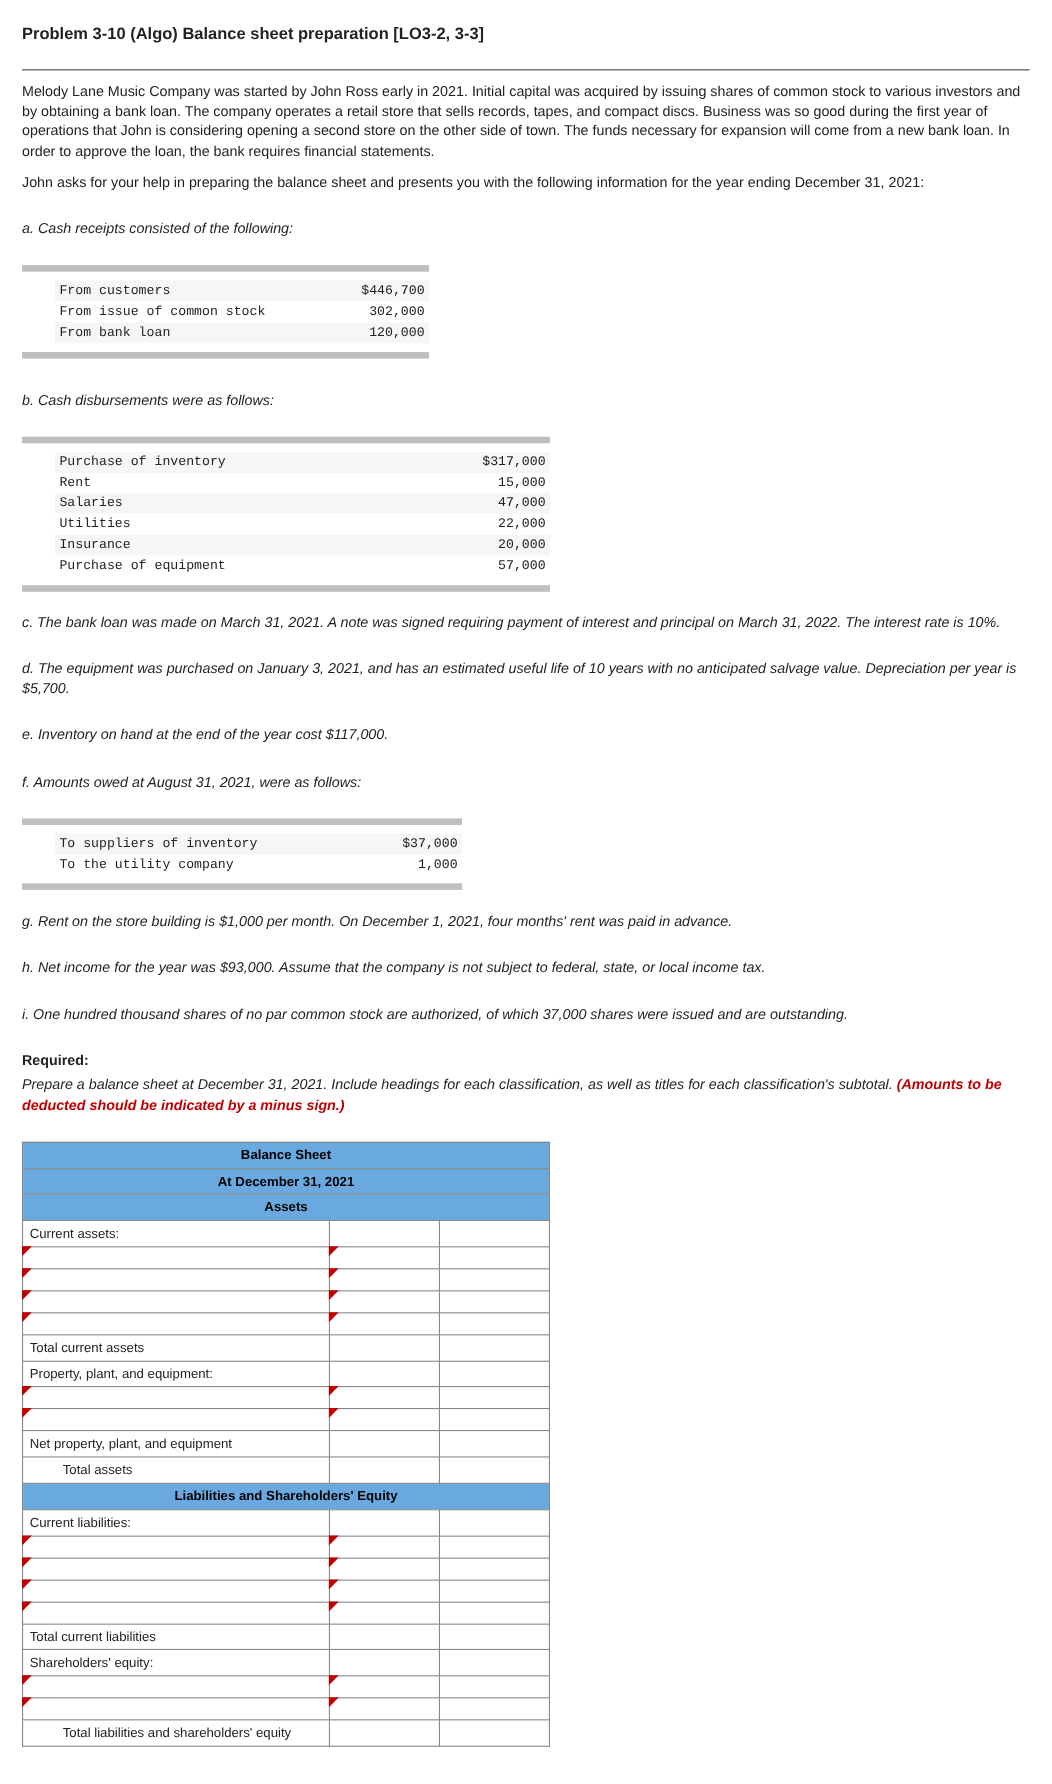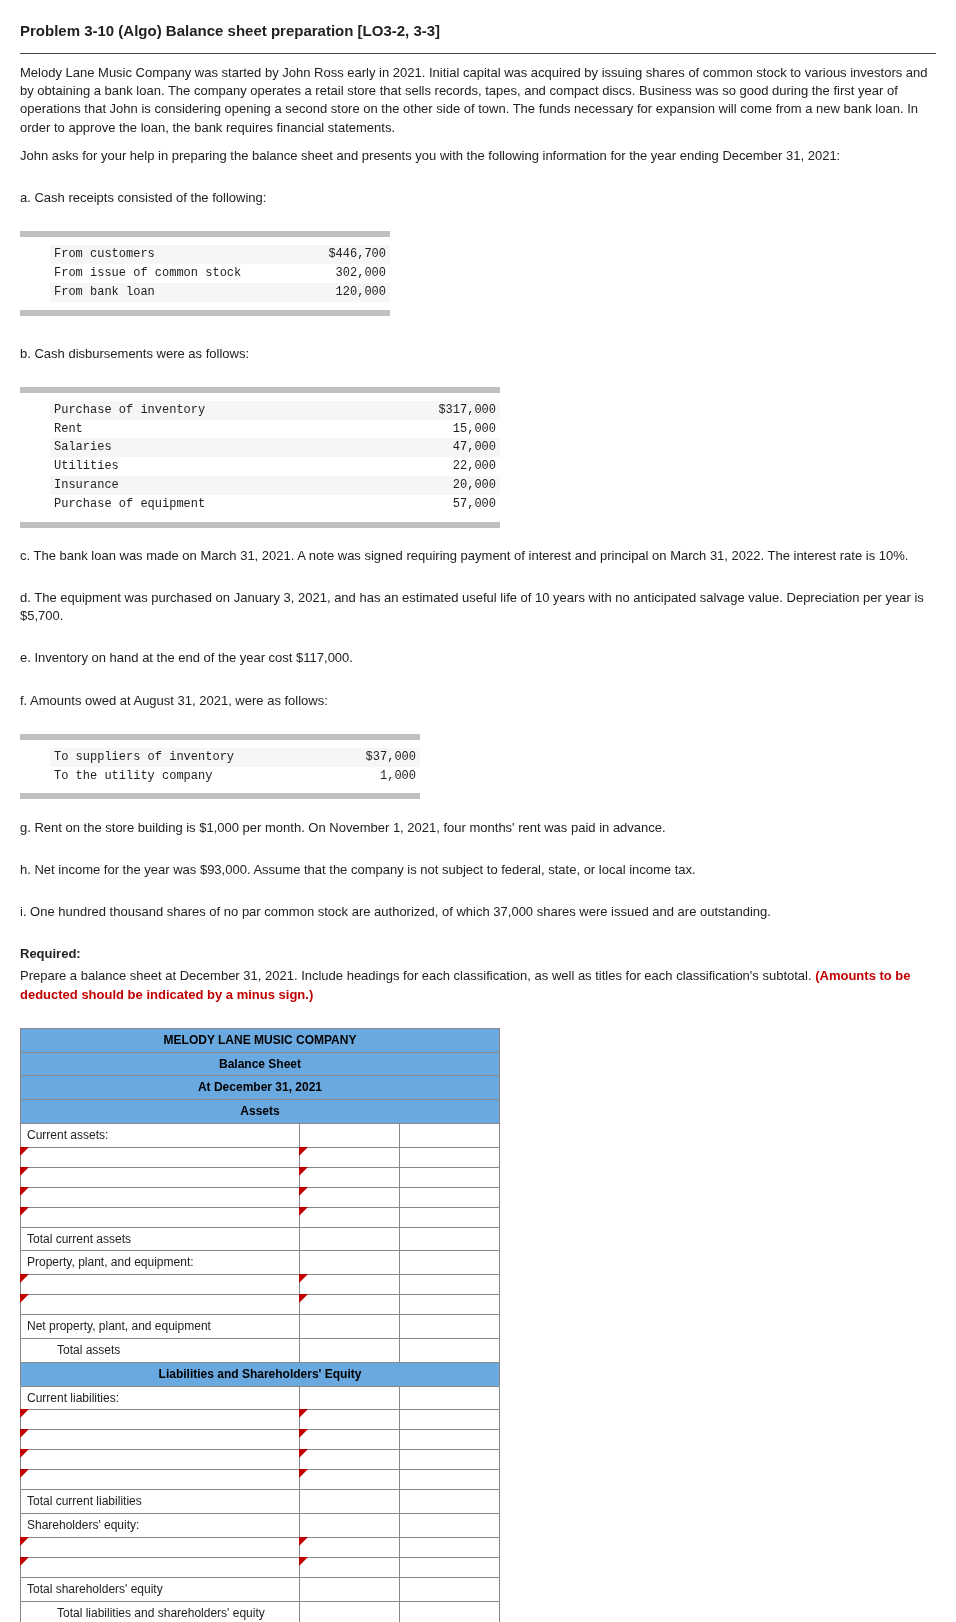--- a/index.html
+++ b/index.html
@@ -10,24 +10,24 @@
     margin: 0;
     padding: 20px;
     width: 956px;
     line-height: 1.4;
   }
   h1 {
     font-size: 15px;
     font-weight: bold;
     margin: 0 0 4px 0;
     border-bottom: 1px solid #444;
-    padding-bottom: 12px;
+    padding-bottom: 22px;
   }
   p { margin: 10px 0; }
-  .sub { margin: 24px 0; }
+  .sub { margin: 24px 0; font-style: italic; }
   .mono-table {
     font-family: "Courier New", monospace;
     font-size: 12px;
     border-collapse: collapse;
     margin: 8px 0 8px 30px;
   }
   .mono-table td {
     padding: 1px 4px;
     white-space: pre;
     margin-left: 46px;
@@ -157,34 +157,31 @@
           <td>$37,000</td>
         </tr>
   <tr>
           <td>To the utility company</td>
           <td>1,000</td>
         </tr>
 </tbody>
     </table>
 </div>
 
-<p class="sub" style="margin-top:14px;">g. Rent on the store building is $1,000 per month. On November 1, 2021, four months' rent was paid in advance.</p>
+<p class="sub" style="margin-top:14px;">g. Rent on the store building is $1,000 per month. On December 1, 2021, four months' rent was paid in advance.</p>
 <p class="sub">h. Net income for the year was $93,000. Assume that the company is not subject to federal, state, or local income tax.</p>
 <p class="sub">i. One hundred thousand shares of no par common stock are authorized, of which 37,000 shares were issued and are outstanding.</p>
 
 <p class="req-label">Required:</p>
 <p class="sub" style="margin-top:-6px;">
   <span>Prepare a balance sheet at December 31, 2021. Include headings for each classification, as well as titles for each classification's subtotal. </span><span class="red">(Amounts to be deducted should be indicated by a minus sign.)</span>
 </p>
 
 <table class="bs">
   <tbody>
-      <tr class="hdr">
-        <td colspan="3">MELODY LANE MUSIC COMPANY</td>
-      </tr>
   <tr class="hdr">
         <td colspan="3">Balance Sheet</td>
       </tr>
   <tr class="hdr">
         <td colspan="3">At December 31, 2021</td>
       </tr>
   <tr class="hdr">
         <td colspan="3">Assets</td>
       </tr>
 
@@ -287,25 +284,20 @@
         <td class="tick"></td>
         <td class="tick"></td>
         <td></td>
       </tr>
   <tr>
         <td class="tick"></td>
         <td class="tick"></td>
         <td></td>
       </tr>
   <tr>
-        <td class="indent1">Total shareholders' equity</td>
-        <td></td>
-        <td></td>
-      </tr>
-  <tr>
         <td class="indent2">Total liabilities and shareholders' equity</td>
         <td></td>
         <td></td>
       </tr>
 </tbody>
   </table>
 
 
 
 

